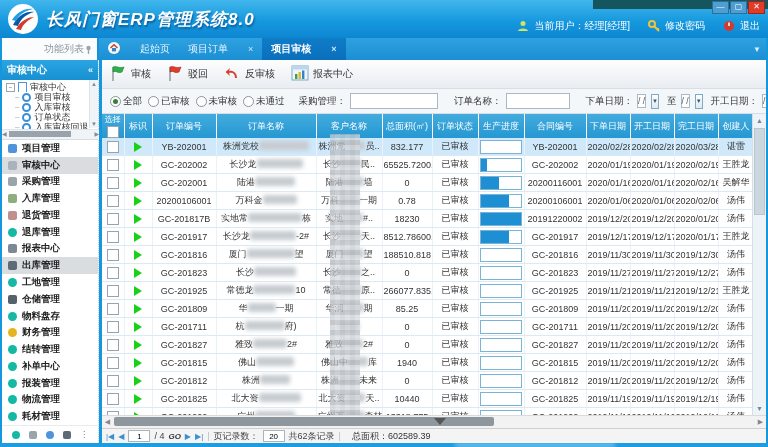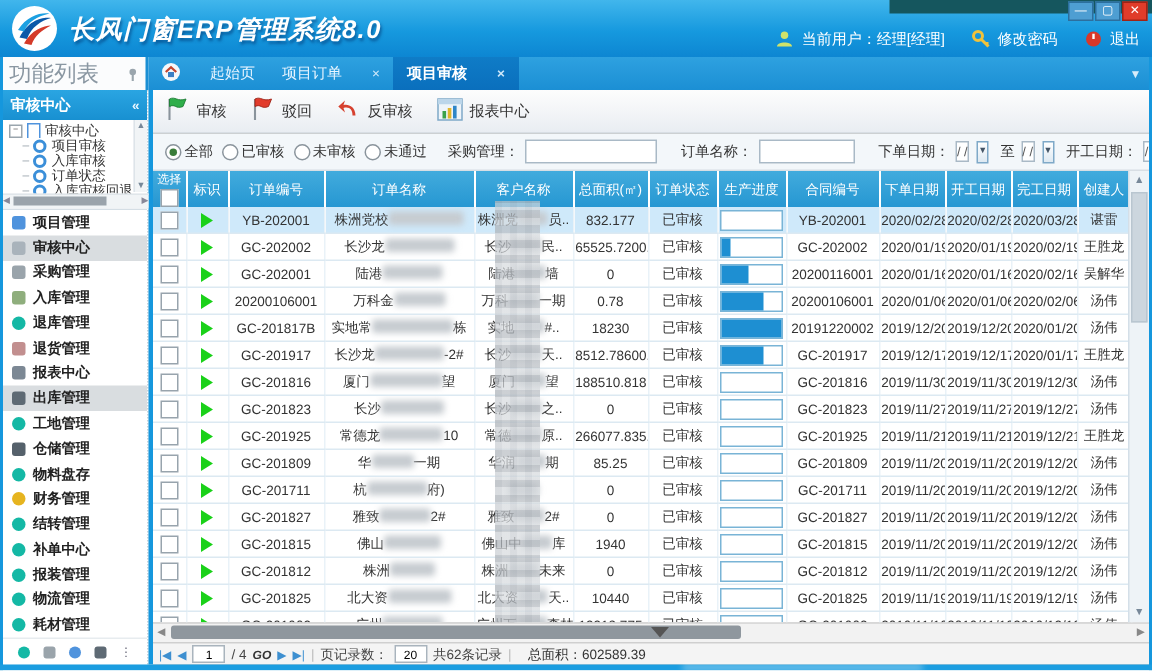--- a/index.html
+++ b/index.html
@@ -16,21 +16,21 @@
   .app-title{position:absolute;left:46px;top:8px;font-size:17px;font-weight:bold;color:#fff;text-shadow:1px 2px 2px rgba(0,50,110,.55);letter-spacing:1px;font-style:italic;}
   .dark-strip{position:absolute;right:0;top:0;width:175px;height:9px;background:#15565e;}
   .win-controls{position:absolute;right:3px;top:1px;display:flex;gap:1px;}
   .win-btn{width:15px;height:11px;font-size:8px;line-height:10px;text-align:center;color:#fff;background:#4e9ed2;border:1px solid #2c6f9e;cursor:default;}
   .win-btn.close{background:#e03c2a;border-color:#a02315;font-weight:bold;}
   .user-area{position:absolute;right:8px;top:19px;display:flex;align-items:center;gap:5px;color:#fff;font-size:10px;white-space:nowrap;}
   .user-area .sep{width:8px;}
 
   
   .tabstrip{position:absolute;top:38px;left:2px;width:764px;height:22px;background:linear-gradient(180deg,#2ea1e0,#1b8fd4);display:flex;align-items:stretch;z-index:4;}
-  .funclist-box{width:97px;background:#fbfcfd;border-right:2px solid #1b8fd4;display:flex;align-items:center;justify-content:space-between;padding:4px 4px;box-sizing:border-box;color:#8a97a2;font-size:15px;}
+  .funclist-box{width:97px;background:#fbfcfd;border-right:2px solid #1b8fd4;display:flex;align-items:center;justify-content:flex-end;padding:4px 4px;box-sizing:border-box;color:#8a97a2;font-size:10px;}
   .tab{display:flex;align-items:center;gap:20px;padding:0 9px;color:#e8f5ff;font-size:10px;cursor:default;}
   .tab.active{background:linear-gradient(180deg,#0f7cc7,#0a6fbd);font-weight:bold;color:#fff;}
   .tab .close-x{font-size:9px;color:#cfe8fa;}
   .home-ico{width:12px;height:12px;display:inline-block;}
   .tab-more{margin-left:auto;color:#d7ecfa;font-size:8px;align-self:center;padding-right:5px;}
 
   
   .bodyrow{position:absolute;top:60px;left:2px;width:764px;height:383px;display:flex;}
 
   
@@ -55,21 +55,21 @@
   .module.selected{background:#d9dde0;}
   .mod-ic{width:9px;height:9px;border-radius:50%;flex:none;}
   .mod-ic.sq{border-radius:2px;}
   .sidebar-foot{height:17px;min-height:17px;display:flex;align-items:center;justify-content:center;gap:9px;border-top:1px solid #e7ecef;}
   .foot-ic{width:8px;height:8px;border-radius:50%;}
   .foot-more{font-size:8px;color:#667;line-height:8px;}
 
   .splitter{width:3px;background:#1597dd;}
 
   
-  .main{flex:1;display:flex;flex-direction:column;background:#737373;position:relative;min-width:0;}
+  .main{flex:1;display:flex;flex-direction:column;background:#0f172a;position:relative;min-width:0;}
   .toolbar{height:28px;min-height:28px;background:linear-gradient(180deg,#fdfdfd,#e9edf2);border-bottom:1px solid #d8dee4;display:flex;align-items:center;padding-left:8px;gap:16px;}
   .tool-btn{display:flex;align-items:center;gap:4px;font-size:10px;color:#333;cursor:default;}
   .filterbar{height:24px;min-height:24px;background:#f3f7fa;border-bottom:1px solid #d8dee4;display:flex;align-items:center;font-size:9.5px;color:#333;padding-left:8px;gap:4px;white-space:nowrap;overflow:hidden;}
   .radio-lab{display:flex;align-items:center;gap:2px;margin-right:6px;}
   .radio{width:9px;height:9px;border:1px solid #8a949c;border-radius:50%;background:#fff;display:inline-block;position:relative;flex:none;}
   .radio.checked::after{content:"";position:absolute;left:2px;top:2px;right:2px;bottom:2px;background:#3a7d3a;border-radius:50%;}
   .f-input{height:14px;border:1px solid #a9b9c6;background:#fff;font-size:9px;padding:0 2px;}
   .f-input.cust{width:82px;margin-right:8px;}
   .f-input.ord{width:58px;margin-right:8px;}
   .date-box{width:42px;height:14px;border:1px solid #a9b9c6;background:#fff;color:#555;font-size:8.5px;display:inline-flex;align-items:center;justify-content:center;box-sizing:border-box;}
@@ -235,26 +235,26 @@
           </div>
           <div class="module">
             <span class="mod-ic sq" style="background: rgb(154, 164, 171);"></span>
             <span>采购管理</span>
           </div>
           <div class="module">
             <span class="mod-ic sq" style="background: rgb(143, 174, 125);"></span>
             <span>入库管理</span>
           </div>
           <div class="module">
+            <span class="mod-ic sq" style="background: rgb(194, 143, 143);"></span>
+            <span>退货管理</span>
+          </div>
+          <div class="module">
             <span class="mod-ic " style="background: rgb(20, 184, 165);"></span>
             <span>退库管理</span>
-          </div>
-          <div class="module">
-            <span class="mod-ic sq" style="background: rgb(194, 143, 143);"></span>
-            <span>退货管理</span>
           </div>
           <div class="module">
             <span class="mod-ic sq" style="background: rgb(124, 136, 148);"></span>
             <span>报表中心</span>
           </div>
           <div class="module selected">
             <span class="mod-ic sq" style="background: rgb(94, 106, 116);"></span>
             <span>出库管理</span>
           </div>
           <div class="module">

